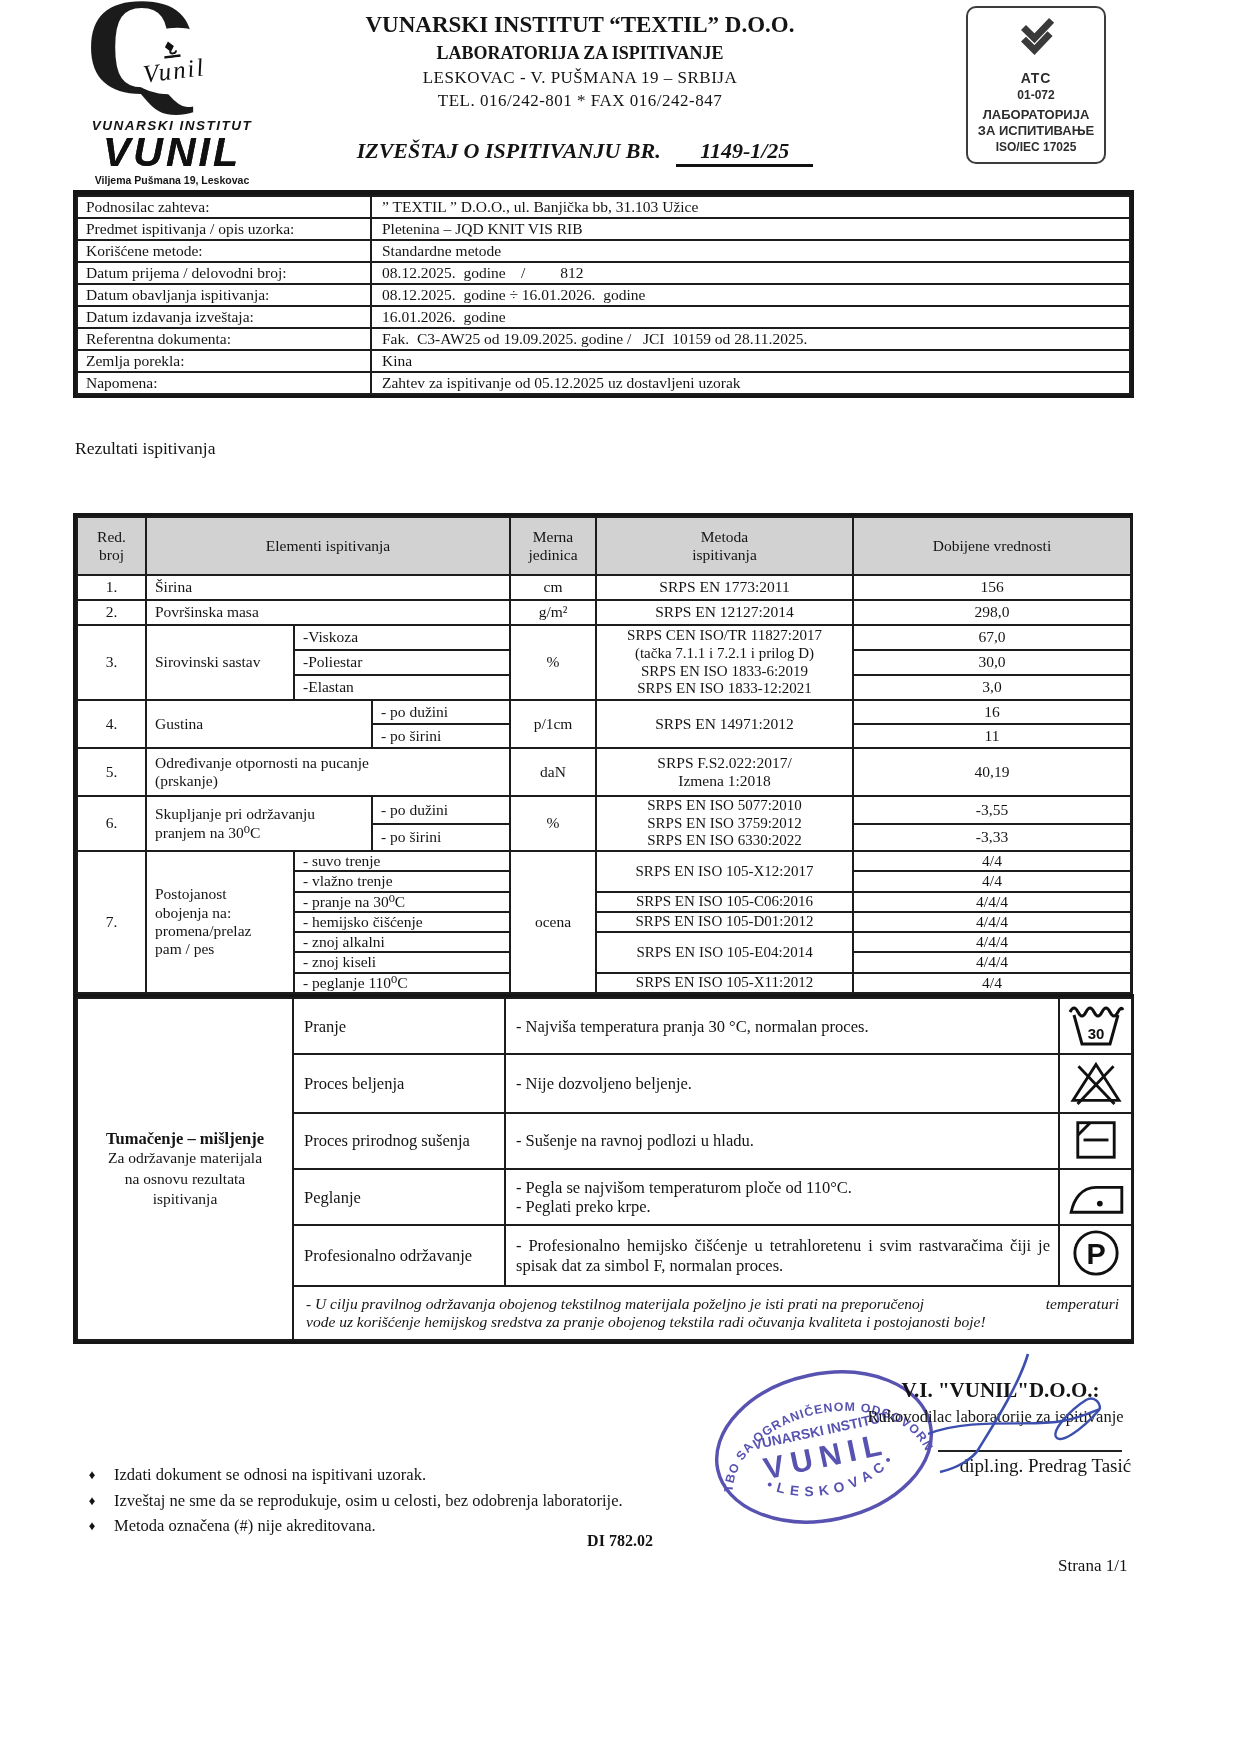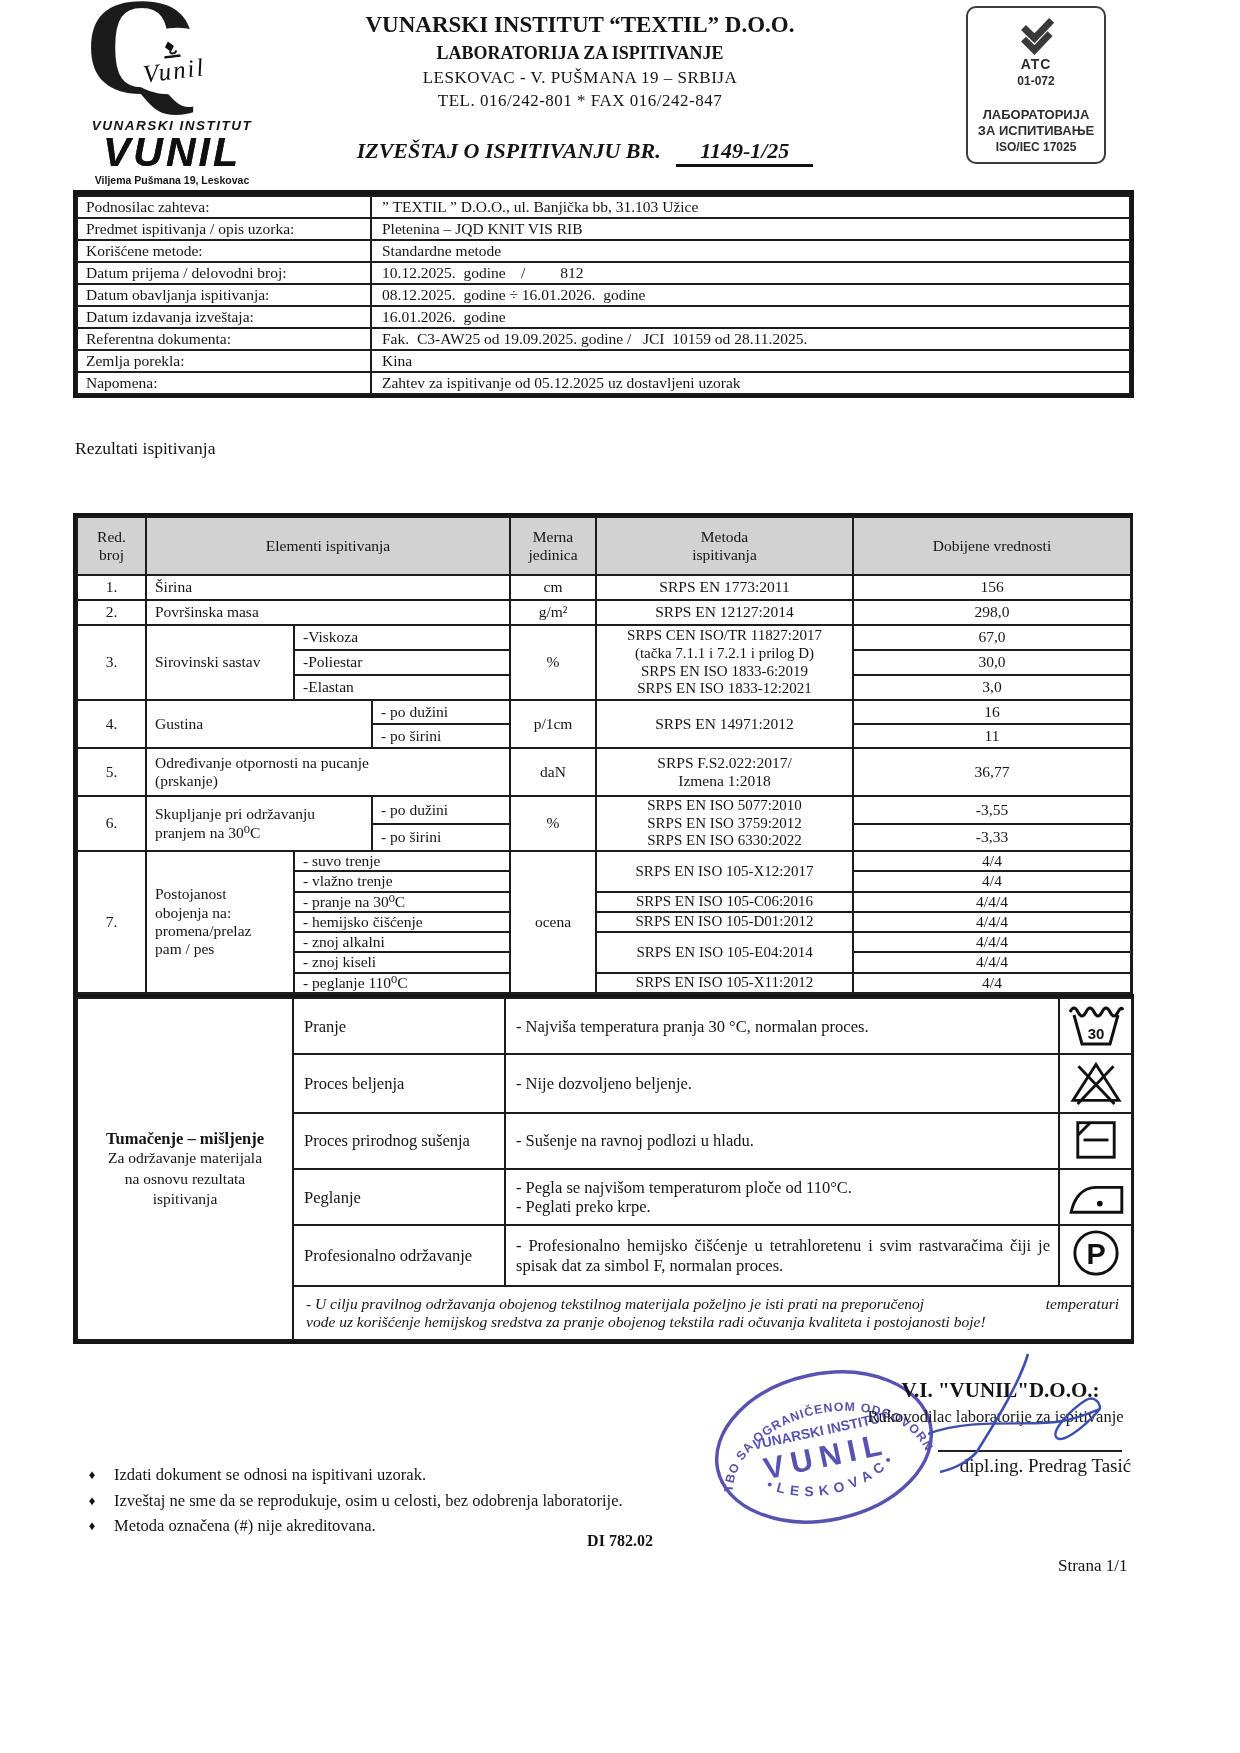--- a/index.html
+++ b/index.html
@@ -25,21 +25,21 @@
   .lv3{font-size:10.5px;font-weight:bold;margin-top:2px;}
   #header-center{left:255px;top:12px;width:650px;text-align:center;}
   .h-inst{font-size:23px;font-weight:bold;}
   .h-lab{font-size:18px;font-weight:bold;margin-top:5px;}
   .h-addr{font-size:17px;margin-top:4px;letter-spacing:.5px;}
   .h-tel{font-size:17px;margin-top:3px;letter-spacing:.5px;}
   #report-title{left:255px;top:138px;width:660px;text-align:center;font-size:22px;font-weight:bold;font-style:italic;}
   #report-num{border-bottom:3px solid #111;padding:0 24px 1px 24px;margin-left:10px;font-family:Liberation Serif, serif;}
   #badge{left:966px;top:6px;width:140px;height:158px;border:2px solid #3c3c3c;border-radius:10px;
          display:flex;flex-direction:column;align-items:center;padding-top:8px;box-sizing:border-box;color:#2d2d2d;}
-  .atc-l{font-size:14px;font-weight:bold;letter-spacing:1px;margin-top:0;}
+  .atc-l{font-size:14px;font-weight:bold;letter-spacing:1px;margin-top:14px;}
   .atc-c{font-size:12px;font-weight:bold;margin-top:2px;}
   .atc-cy{font-size:13px;font-weight:bold;line-height:1.25;}
   .atc-iso{font-size:12px;font-weight:bold;margin-top:1px;}
   .atc-gap{flex:1;}
 
   
   .tbl{border-collapse:collapse;table-layout:fixed;}
   .tbl td{border:2px solid #1c1c1c;padding:0 4px;vertical-align:middle;font-size:15.5px;line-height:1.18;overflow:hidden;}
   .wrap3{border:3px solid #151515;}
   #info-tbl-w{left:73px;top:190px;width:1055px;border-top-width:5px;}
@@ -143,21 +143,21 @@
       <tr>
             <td class="info-lab">Predmet ispitivanja / opis uzorka:</td>
             <td class="info-val">Pletenina – JQD KNIT VIS RIB</td>
           </tr>
       <tr>
             <td class="info-lab">Korišćene metode:</td>
             <td class="info-val">Standardne metode</td>
           </tr>
       <tr>
             <td class="info-lab">Datum prijema / delovodni broj:</td>
-            <td class="info-val">10.12.2025.  godine    /         812</td>
+            <td class="info-val">08.12.2025.  godine    /         812</td>
           </tr>
       <tr>
             <td class="info-lab">Datum obavljanja ispitivanja:</td>
             <td class="info-val">08.12.2025.  godine ÷ 16.01.2026.  godine</td>
           </tr>
       <tr>
             <td class="info-lab">Datum izdavanja izveštaja:</td>
             <td class="info-val">16.01.2026.  godine</td>
           </tr>
       <tr>
@@ -245,21 +245,21 @@
         <td class="el">- po širini</td>
         <td class="c">11</td>
       </tr>
       <tr style="height:48px">
         <td class="c">5.</td>
         <td colspan="3" class="el pre">Određivanje otpornosti na pucanje
 (prskanje)</td>
         <td class="c">daN</td>
         <td class="c pre">SRPS F.S2.022:2017/
 Izmena 1:2018</td>
-        <td class="c">36,77</td>
+        <td class="c">40,19</td>
       </tr>
       <tr style="height:26px">
         <td rowspan="2" class="c">6.</td>
         <td rowspan="2" colspan="2" class="el pre">Skupljanje pri održavanju
 pranjem na 30⁰C</td>
         <td class="el">- po dužini</td>
         <td rowspan="2" class="c">%</td>
         <td rowspan="2" class="c pre" style="font-size:15px">SRPS EN ISO 5077:2010
 SRPS EN ISO 3759:2012
 SRPS EN ISO 6330:2022</td>

